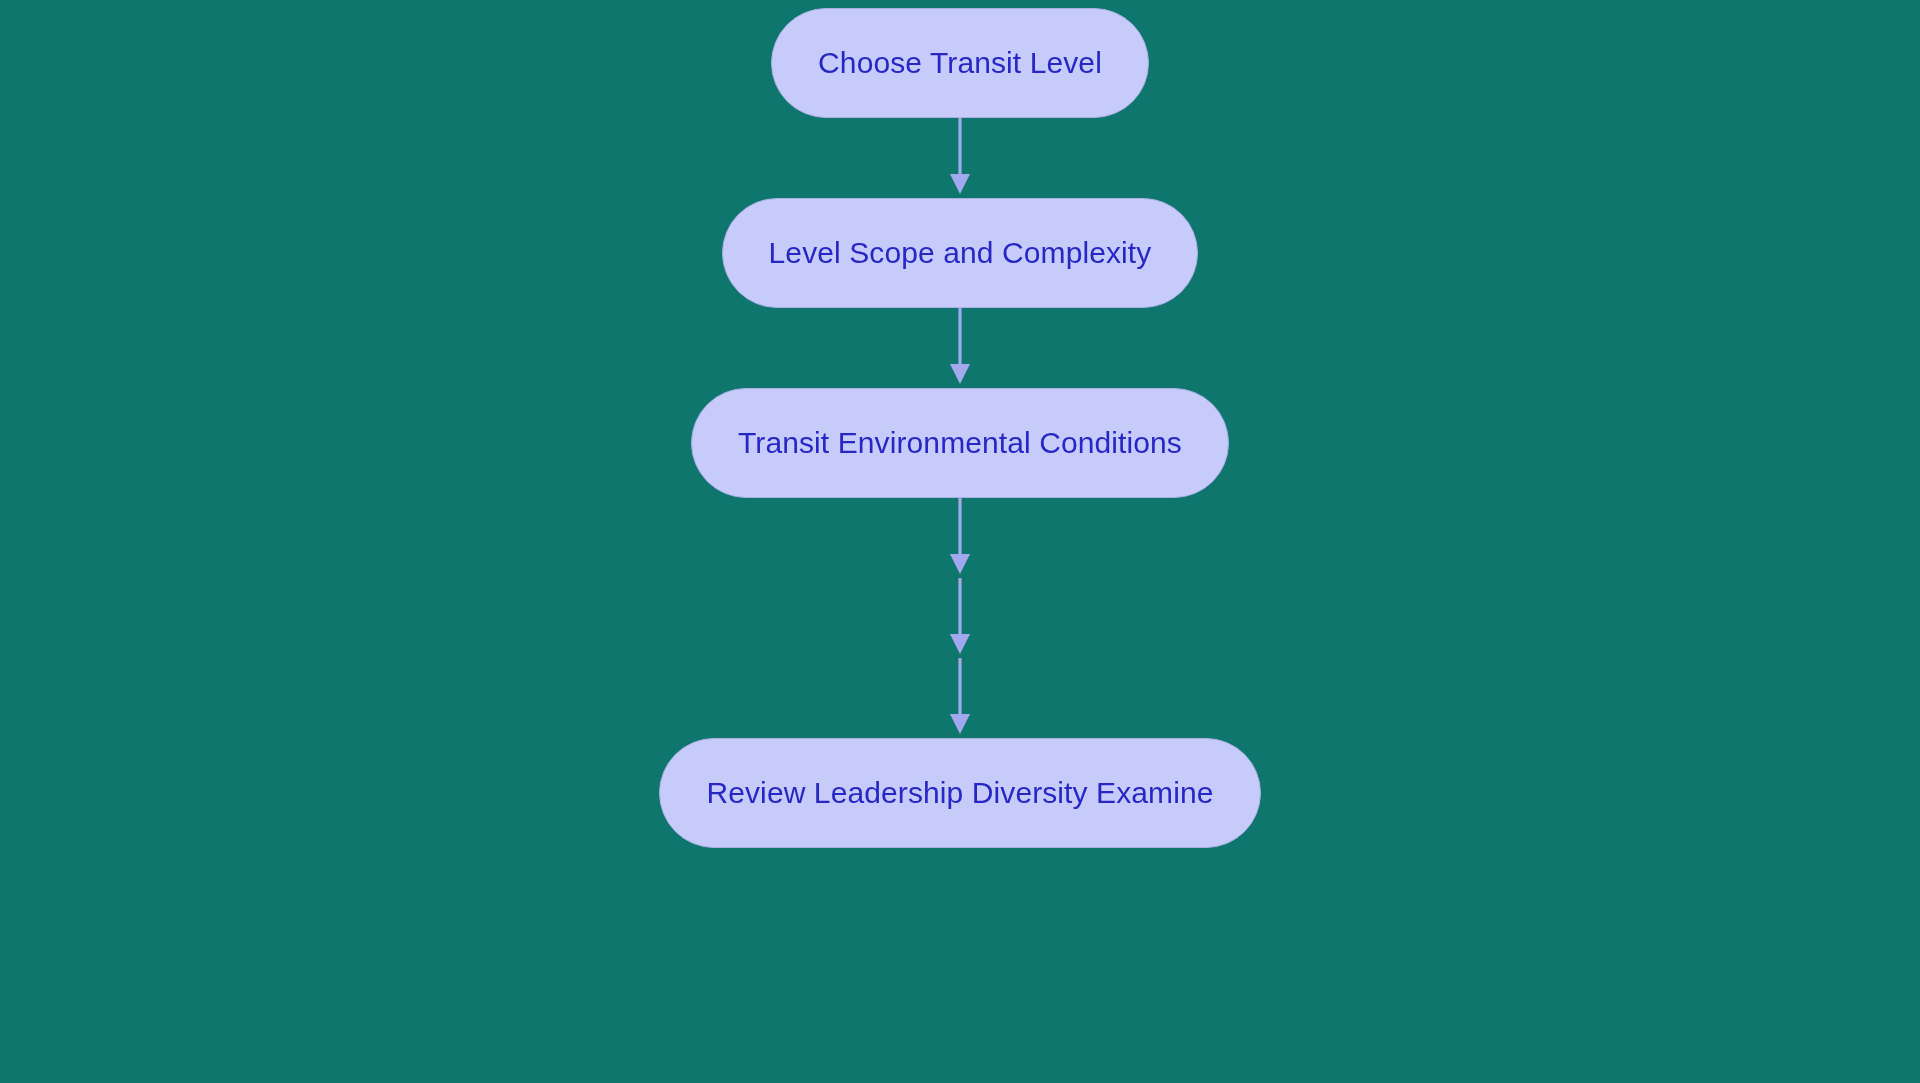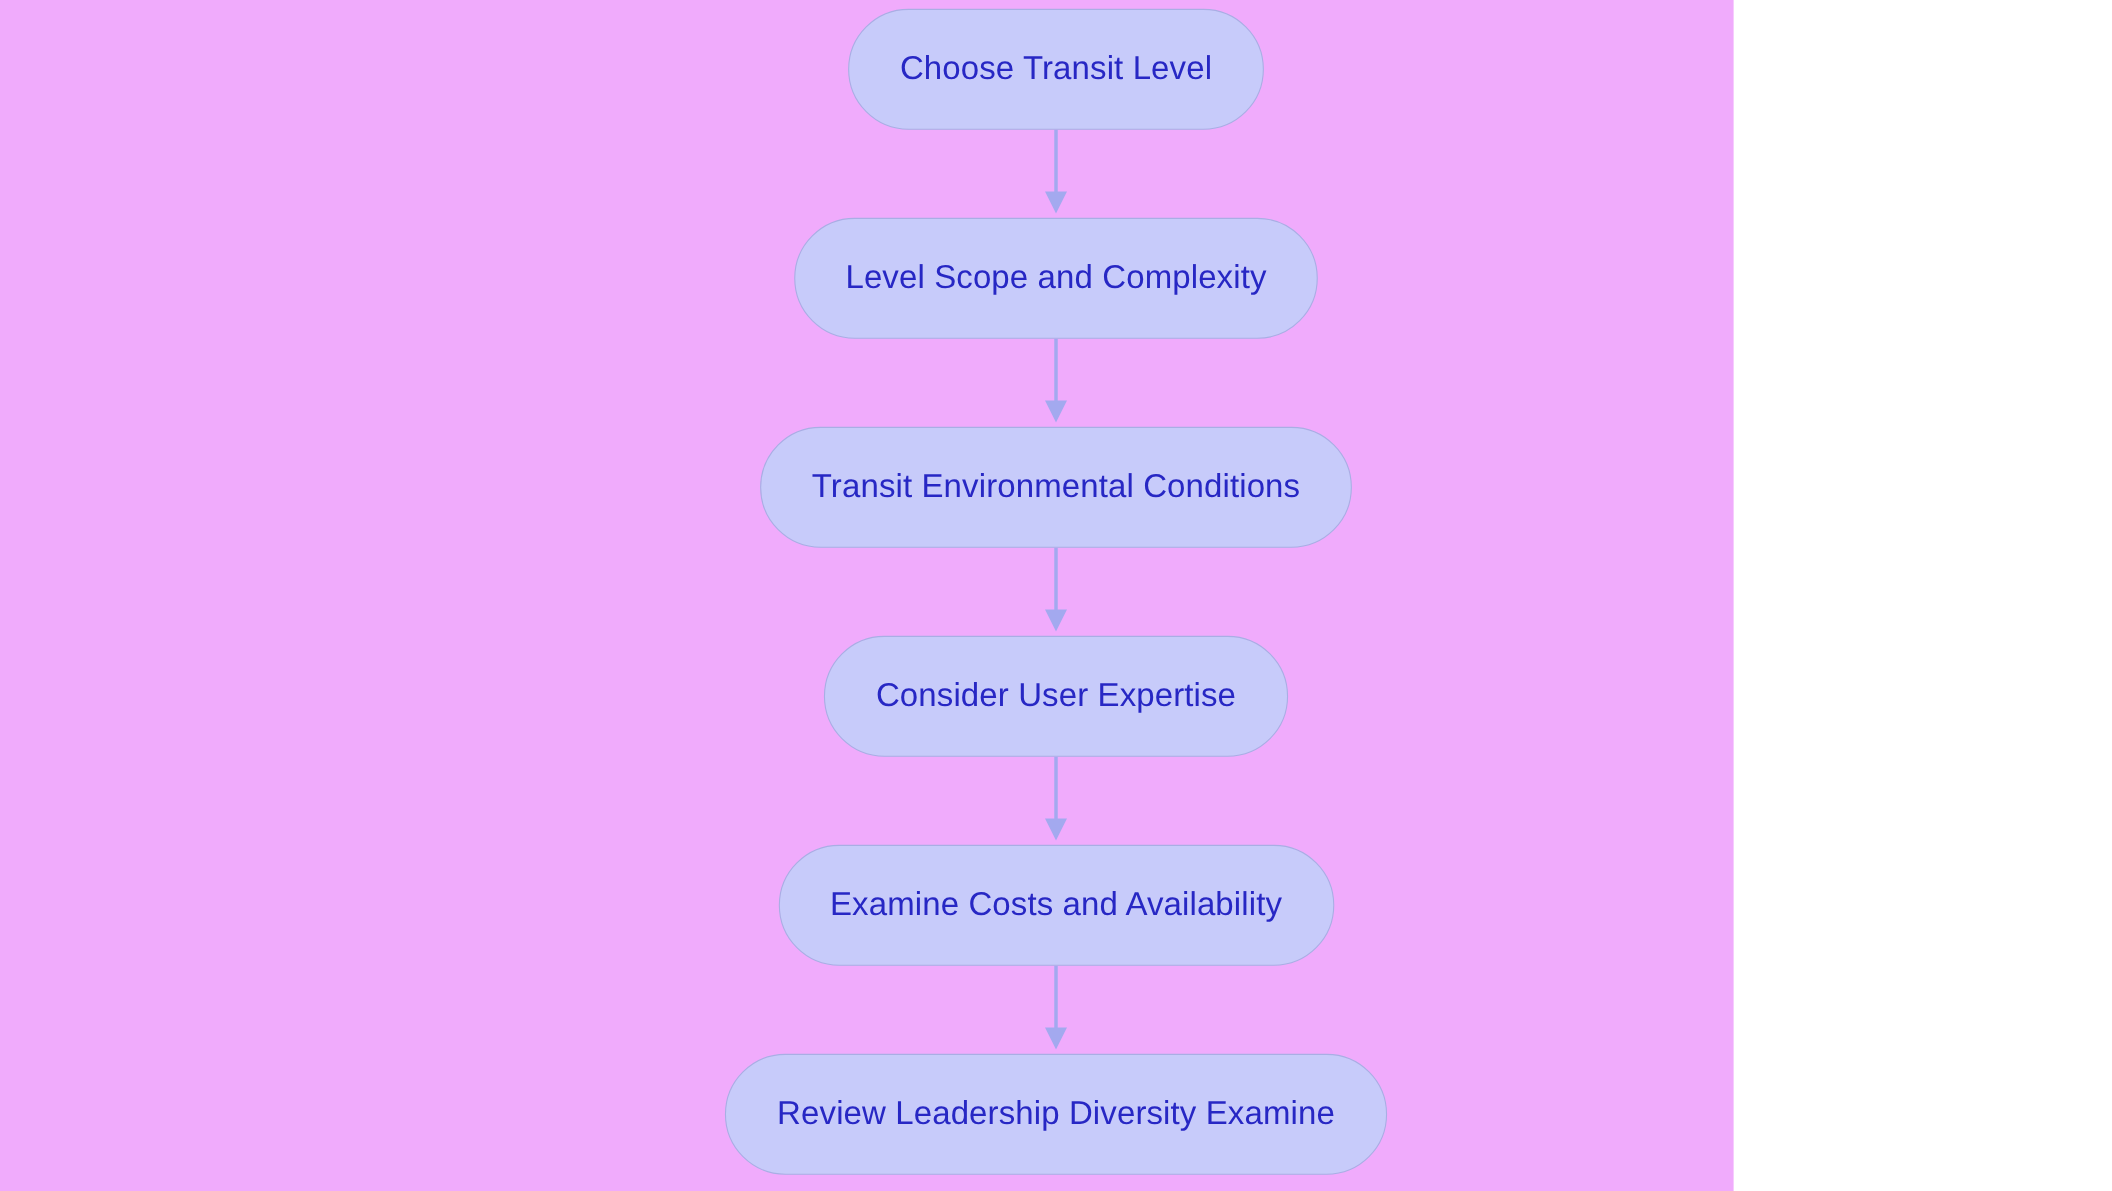--- a/index.html
+++ b/index.html
@@ -10,23 +10,23 @@
   }
   body {
     width: 1920px;
     height: 1083px;
     overflow: hidden;
     font-family: "Liberation Sans", sans-serif;
   }
 
   #flowchart-root {
     position: relative;
-    width: 1576px;
+    width: 1920px;
     height: 1083px;
-    background: #f0abfc;
+    background: #0f766e;
   }
 
   .flow-column {
     position: absolute;
     left: 0;
     top: 0;
     width: 1920px;
     height: 1083px;
     display: flex;
     flex-direction: column;
@@ -115,34 +115,28 @@
       <span class="node-label">Transit Environmental Conditions</span>
     </div>
 
     <div class="connector">
       <svg viewBox="0 0 30 80" xmlns="http://www.w3.org/2000/svg" aria-hidden="true">
         <line class="conn-line" x1="15" y1="0" x2="15" y2="60"></line>
         <polygon class="conn-head" points="15,76 5,56 25,56"></polygon>
       </svg>
     </div>
 
-    <div class="node">
-      <span class="node-label">Consider User Expertise</span>
-    </div>
 
     <div class="connector">
       <svg viewBox="0 0 30 80" xmlns="http://www.w3.org/2000/svg" aria-hidden="true">
         <line class="conn-line" x1="15" y1="0" x2="15" y2="60"></line>
         <polygon class="conn-head" points="15,76 5,56 25,56"></polygon>
       </svg>
     </div>
 
-    <div class="node">
-      <span class="node-label">Examine Costs and Availability</span>
-    </div>
 
     <div class="connector">
       <svg viewBox="0 0 30 80" xmlns="http://www.w3.org/2000/svg" aria-hidden="true">
         <line class="conn-line" x1="15" y1="0" x2="15" y2="60"></line>
         <polygon class="conn-head" points="15,76 5,56 25,56"></polygon>
       </svg>
     </div>
 
     <div class="node">
       <span class="node-label">Review Leadership Diversity Examine</span>

